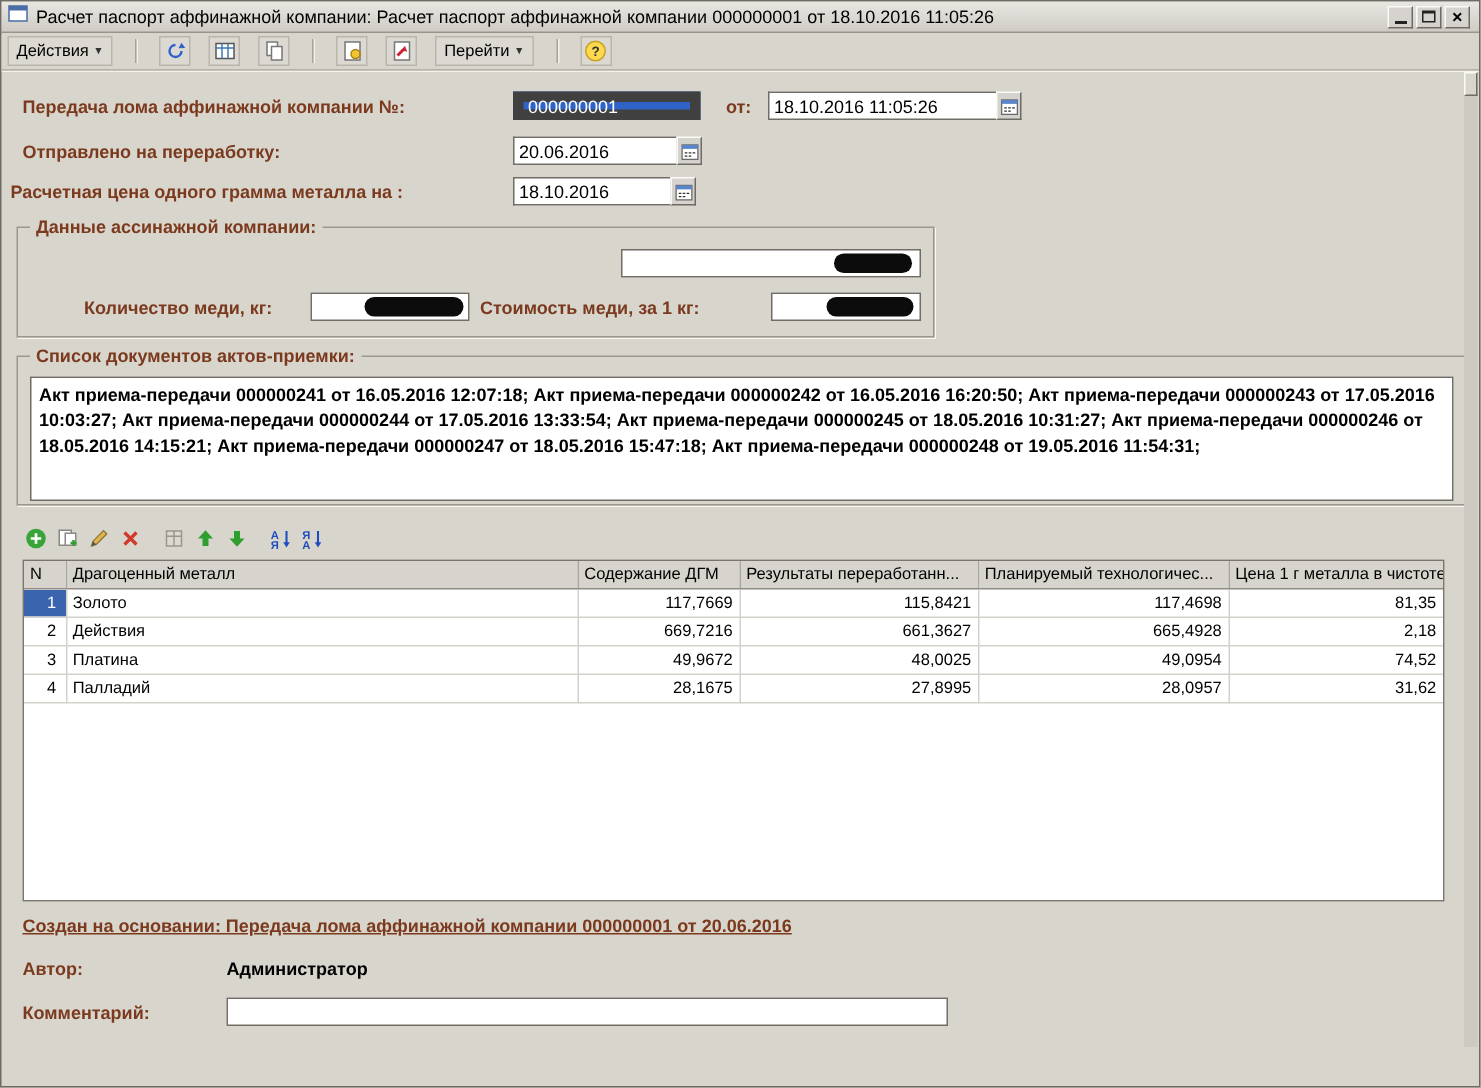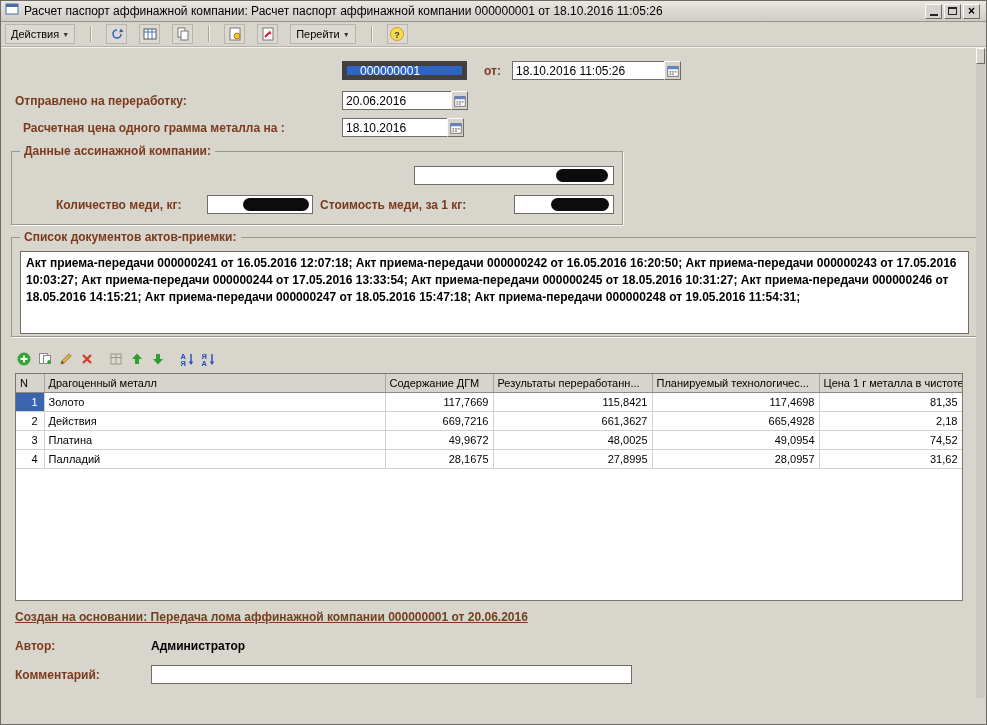--- a/index.html
+++ b/index.html
@@ -41,22 +41,22 @@
     height:20px; display:inline-flex; align-items:center; gap:3px;
     padding:0 5px; font-size:11px; border:1px solid #b9b5ad; background:#dcd9d2;
   }
   .tb-icon-btn { width:21px; justify-content:center; padding:0; }
   .dd-arrow { font-size:7px; color:#333; }
   .tb-sep { width:1px; height:16px; background:#a7a39b; margin:0 3px; box-shadow:1px 0 0 #f4f2ee; }
 
   
   .lbl { position:absolute; font-size:12px; font-weight:bold; color:#7b3a1e; white-space:nowrap; }
   .txtfield {
-    position:absolute; background:#fff; border:5px solid #404040;
-    font-size:12px; display:flex; align-items:center; padding:0 13px; height:19px;
+    position:absolute; background:#fff; border:7px solid #404040;
+    font-size:12px; display:flex; align-items:center; padding:0 3px; height:19px;
   }
   .txtfield.selected { background:#2f63c5; color:#fff; }
   .fld { position:absolute; height:19px; display:flex; }
   .fld .txt {
     flex:1; background:#fff; border:1px solid #716d66; border-right:none;
     font-size:12px; display:flex; align-items:center; padding:0 3px;
   }
   .cal-btn {
     width:17px; height:19px; background:#d6d3ce; flex:0 0 17px;
     border:1px solid; border-color:#fbfaf7 #6e6a64 #6e6a64 #fbfaf7;
@@ -199,20 +199,21 @@
     </button>
     <span class="tb-sep"></span>
     <button class="tb-btn tb-icon-btn">
       <svg width="16" height="16" viewBox="0 0 16 16">
           <circle cx="8" cy="8" r="6.5" fill="#ffd94d" stroke="#c9a227"></circle>
           <text x="8" y="11.5" font-size="9" text-anchor="middle" fill="#333" font-weight="bold">?</text>
         </svg>
     </button>
   </div>
 
+  <span class="lbl" style="left:14px; top:63px;">Передача лома аффинажной компании №:</span>
   <div class="txtfield selected" style="left:341px; top:60px; width:125px;">000000001</div>
   <span class="lbl" style="left:483px; top:63px;">от:</span>
   <div class="fld" style="left:511px; top:60px; width:169px;">
     <span class="txt">18.10.2016 11:05:26</span>
     <span class="cal-btn">
       <svg width="14" height="14" viewBox="0 0 16 16">
           <rect x="2" y="3" width="12" height="11" fill="#fff" stroke="#6b6b6b"></rect>
           <rect x="2" y="3" width="12" height="3" fill="#5b85c9"></rect>
           <path d="M4 9h2M7 9h2M10 9h2M4 11.5h2M7 11.5h2" stroke="#333" stroke-width="1"></path>
         </svg>
@@ -224,21 +225,21 @@
     <span class="txt">20.06.2016</span>
     <span class="cal-btn">
       <svg width="14" height="14" viewBox="0 0 16 16">
           <rect x="2" y="3" width="12" height="11" fill="#fff" stroke="#6b6b6b"></rect>
           <rect x="2" y="3" width="12" height="3" fill="#5b85c9"></rect>
           <path d="M4 9h2M7 9h2M10 9h2M4 11.5h2M7 11.5h2" stroke="#333" stroke-width="1"></path>
         </svg>
     </span>
   </div>
 
-  <span class="lbl" style="left:22px; top:120px;">Расчетная  цена  одного  грамма  металла  на :</span>
+  <span class="lbl" style="left:6px; top:120px;">Расчетная  цена  одного  грамма  металла  на :</span>
   <div class="fld" style="left:341px; top:117px; width:122px;">
     <span class="txt">18.10.2016</span>
     <span class="cal-btn">
       <svg width="14" height="14" viewBox="0 0 16 16">
           <rect x="2" y="3" width="12" height="11" fill="#fff" stroke="#6b6b6b"></rect>
           <rect x="2" y="3" width="12" height="3" fill="#5b85c9"></rect>
           <path d="M4 9h2M7 9h2M10 9h2M4 11.5h2M7 11.5h2" stroke="#333" stroke-width="1"></path>
         </svg>
     </span>
   </div>

